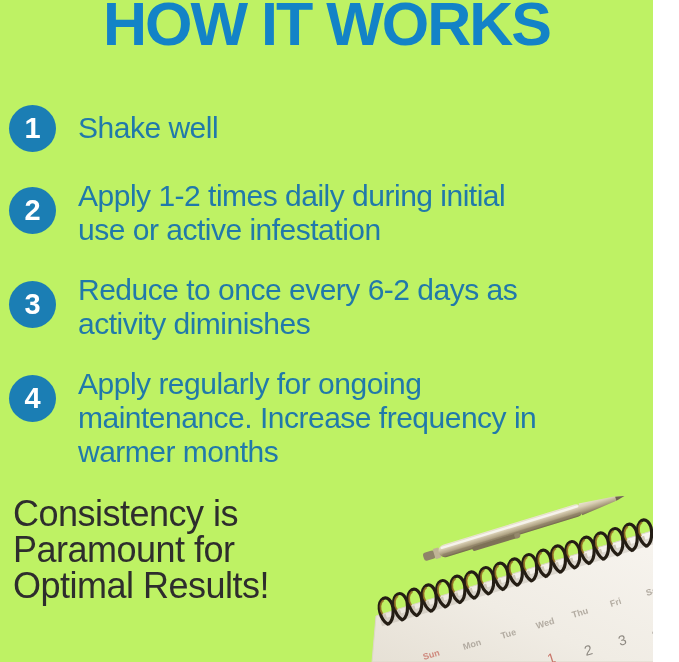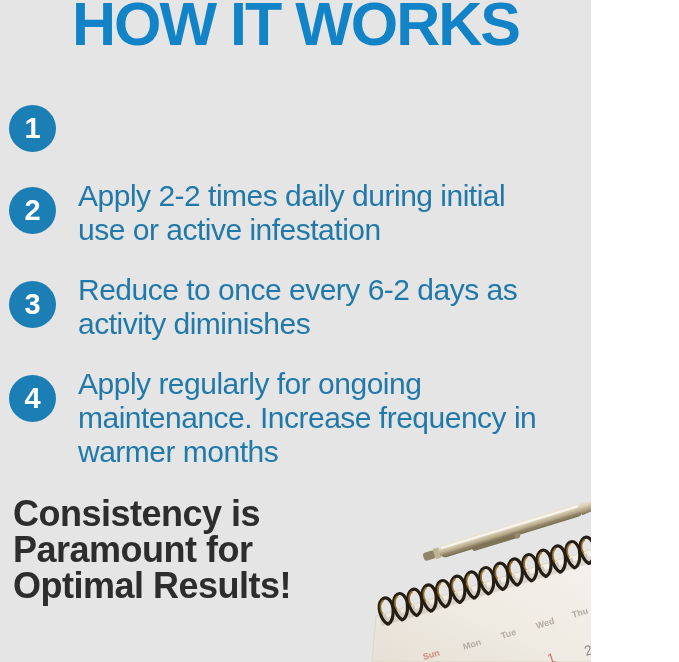--- a/index.html
+++ b/index.html
@@ -1,19 +1,19 @@
 <!DOCTYPE html>
 <html><head>
 <meta charset="utf-8">
 <style>
   html,body{margin:0;padding:0;}
   .poster{
     position:relative;
-    width:591px;height:662px;
-    background:#e5e5e5;
+    width:653px;height:662px;
+    background:#bef264;
     overflow:hidden;
     font-family:"Liberation Sans", sans-serif;
   }
   .title{
     position:absolute;
     top:-9px;left:0;right:0;
     margin:0;
     text-align:center;
     font-size:61px;
     line-height:66px;
@@ -48,45 +48,46 @@
     color:#2179aa;
     white-space:pre-line;
   }
   .step-1 .step-text{margin-top:6px;}
   .headline{
     position:absolute;
     left:13px;top:496px;
     margin:0;
     font-size:36px;
     line-height:36px;
-    font-weight:bold;
+    font-weight:normal;
     letter-spacing:-0.5px;
     color:#2e2d2d;
     white-space:pre-line;
   }
   .photo{
     position:absolute;
     left:340px;top:460px;
     width:339px;height:202px;
   }
 </style>
 </head>
 <body>
 
 <div class="poster">
 
   <h1 class="title">HOW IT WORKS</h1>
 
   <div class="step step-1" style="top:105px;">
     <div class="step-circle">1</div>
+    <div class="step-text">Shake well</div>
   </div>
 
   <div class="step step-2" style="top:187px;">
     <div class="step-circle">2</div>
-    <div class="step-text">Apply 2-2 times daily during initial
+    <div class="step-text">Apply 1-2 times daily during initial
 use or active infestation</div>
   </div>
 
   <div class="step step-3" style="top:281px;">
     <div class="step-circle">3</div>
     <div class="step-text">Reduce to once every 6-2 days as
 activity diminishes</div>
   </div>
 
   <div class="step step-4" style="top:375px;">

